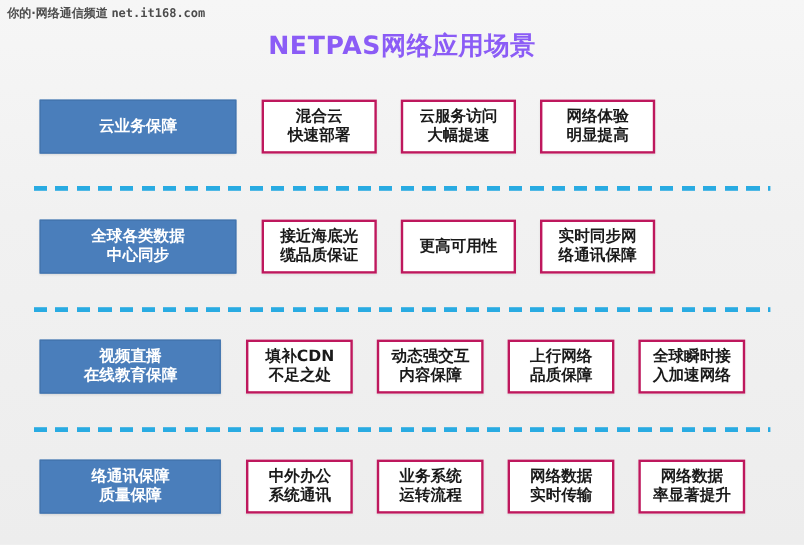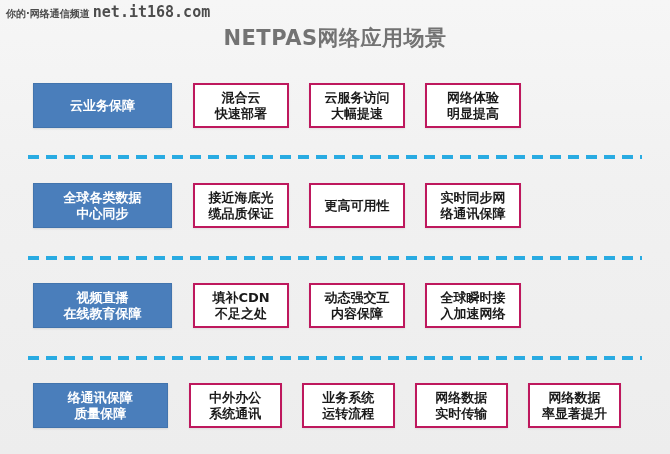--- a/index.html
+++ b/index.html
@@ -33,41 +33,41 @@
     font-size: 10px;
     line-height: 12px;
     color: #4c4c4c;
     letter-spacing: 0px;
     white-space: nowrap;
     font-weight: 700;
     text-shadow: 0 0 1px rgba(255,255,255,0.9);
   }
   .watermark .wm-url {
     font-family: "DejaVu Sans Mono", "Liberation Mono", monospace;
-    font-size: 15px;
+    font-size: 10px;
     font-weight: 700;
     margin-left: 3px;
   }
 
   .content {
     position: absolute;
     inset: 0;
     z-index: 2;
   }
 
   .title {
     position: absolute;
     left: 0;
     right: 0;
     top: 26px;
     text-align: center;
     font-size: 21px;
     line-height: 24px;
     font-weight: 700;
-    color: #737373;
+    color: #8b5cf6;
     letter-spacing: 0.5px;
   }
 
   .rows {
     position: absolute;
     left: 0;
     top: 70px;
     width: 670px;
   }
 
@@ -92,21 +92,21 @@
     display: flex;
     align-items: center;
     justify-content: center;
     text-align: center;
     font-size: 13px;
     line-height: 16px;
     font-weight: 700;
   }
 
   .cell-head {
-    width: 139px;
+    width: 164px;
     background: #4a7ebb;
     color: #ffffff;
     border: 1px solid #4274ad;
     margin-right: 21px;
     box-shadow: 0 1px 2px rgba(0,0,0,0.10);
   }
 
   .cell-item {
     width: 96px;
     background: #ffffff;
@@ -204,20 +204,24 @@
         </div>
         <div class="cell cell-item">
           <span class="lines">填补CDN
 不足之处</span>
         </div>
         <div class="cell cell-item">
           <span class="lines">动态强交互
 内容保障</span>
         </div>
         <div class="cell cell-item">
+          <span class="lines">上行网络
+品质保障</span>
+        </div>
+        <div class="cell cell-item">
           <span class="lines">全球瞬时接
 入加速网络</span>
         </div>
       </div>
     </div>
 
     <div class="row">
       <div class="row-inner">
         <div class="cell cell-head">
           <span class="lines">络通讯保障

